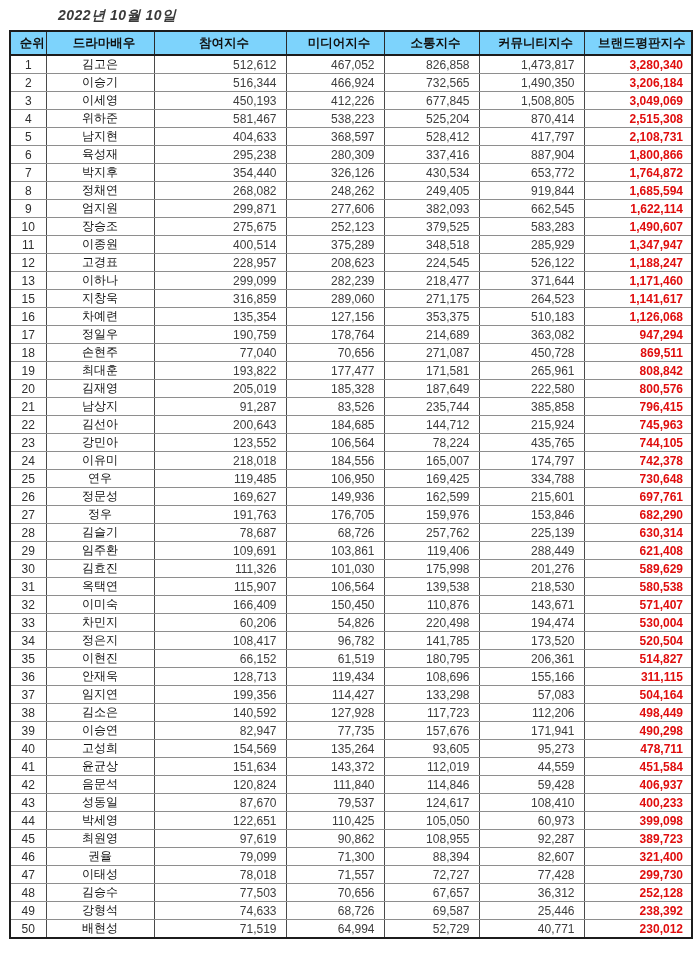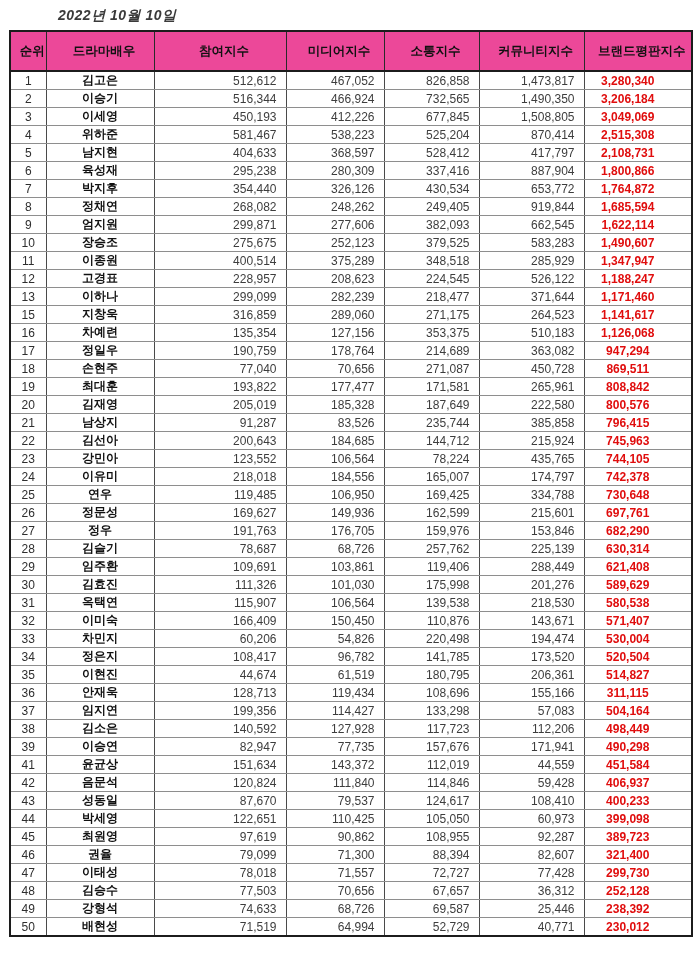--- a/index.html
+++ b/index.html
@@ -23,44 +23,44 @@
     width: 682px;
     margin-left: 9px;
     border: 2px solid #1c1c1c;
   }
   th, td {
     overflow: hidden;
     white-space: nowrap;
     font-size: 12px;
   }
   thead th {
-    background: #ec4899;
+    background: #7dd3fc;
     color: #111111;
     font-weight: 700;
     font-size: 12.5px;
-    height: 40px;
+    height: 24px;
     text-align: center;
     border: 1px solid #2a2a2a;
     border-bottom: 2px solid #1c1c1c;
     padding-left: 8px;
   }
   tbody td {
     height: 18px;
     border-top: 1px solid #8e8e8e;
     border-bottom: 1px solid #8e8e8e;
     border-left: 1px solid #4a4a4a;
     border-right: 1px solid #4a4a4a;
     background: #ffffff;
   }
   td.col-rank { text-align: center; color: #2e2e2e; }
-  td.col-name { text-align: center; color: #111111; font-weight: 700; }
+  td.col-name { text-align: center; color: #111111; font-weight: 400; }
   td.col-num  { text-align: right; padding-right: 9px; color: #3d3d3d; }
   td.col-brand {
-    text-align: center;
-    padding-right: 20px;
+    text-align: right;
+    padding-right: 8px;
     color: #e00d0d;
     font-weight: 700;
   }
 </style>
 </head>
 <body>
 
 <div class="date-title">2022년 10월 10일</div>
 
 <table class="rank-table">
@@ -378,21 +378,21 @@
         <td class="col-name">정은지</td>
         <td class="col-num">108,417</td>
         <td class="col-num">96,782</td>
         <td class="col-num">141,785</td>
         <td class="col-num">173,520</td>
         <td class="col-brand">520,504</td>
       </tr>
       <tr>
         <td class="col-rank">35</td>
         <td class="col-name">이현진</td>
-        <td class="col-num">44,674</td>
+        <td class="col-num">66,152</td>
         <td class="col-num">61,519</td>
         <td class="col-num">180,795</td>
         <td class="col-num">206,361</td>
         <td class="col-brand">514,827</td>
       </tr>
       <tr>
         <td class="col-rank">36</td>
         <td class="col-name">안재욱</td>
         <td class="col-num">128,713</td>
         <td class="col-num">119,434</td>
@@ -421,20 +421,29 @@
       <tr>
         <td class="col-rank">39</td>
         <td class="col-name">이승연</td>
         <td class="col-num">82,947</td>
         <td class="col-num">77,735</td>
         <td class="col-num">157,676</td>
         <td class="col-num">171,941</td>
         <td class="col-brand">490,298</td>
       </tr>
       <tr>
+        <td class="col-rank">40</td>
+        <td class="col-name">고성희</td>
+        <td class="col-num">154,569</td>
+        <td class="col-num">135,264</td>
+        <td class="col-num">93,605</td>
+        <td class="col-num">95,273</td>
+        <td class="col-brand">478,711</td>
+      </tr>
+      <tr>
         <td class="col-rank">41</td>
         <td class="col-name">윤균상</td>
         <td class="col-num">151,634</td>
         <td class="col-num">143,372</td>
         <td class="col-num">112,019</td>
         <td class="col-num">44,559</td>
         <td class="col-brand">451,584</td>
       </tr>
       <tr>
         <td class="col-rank">42</td>

